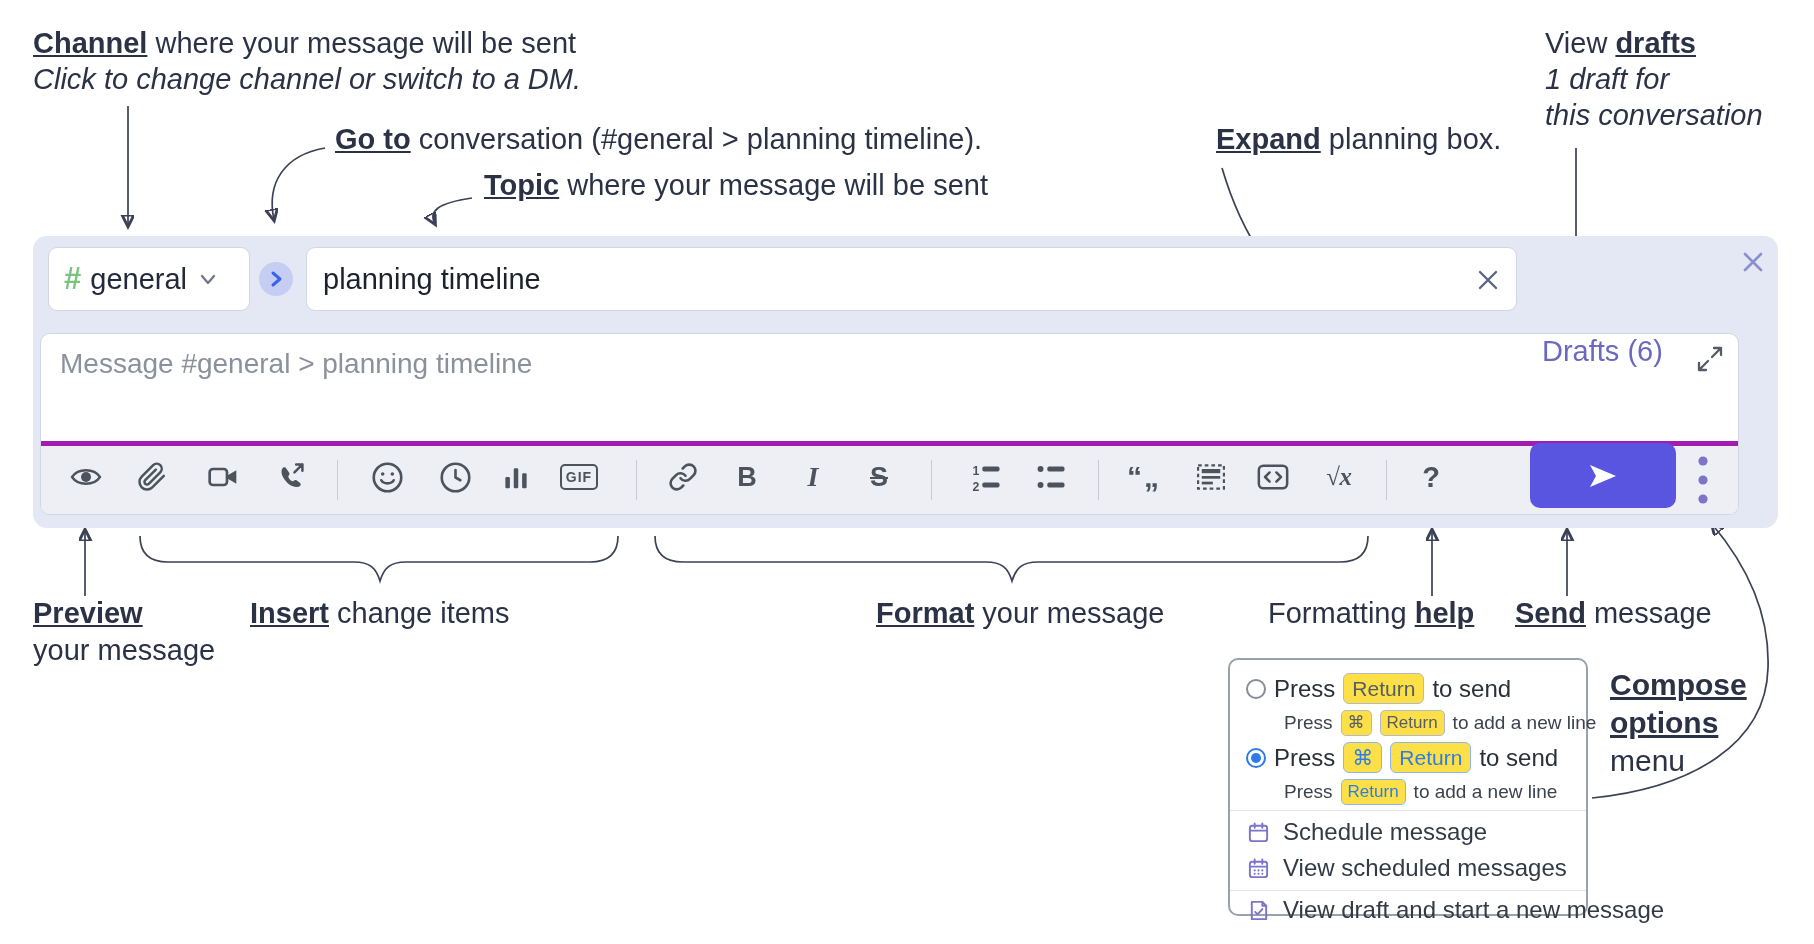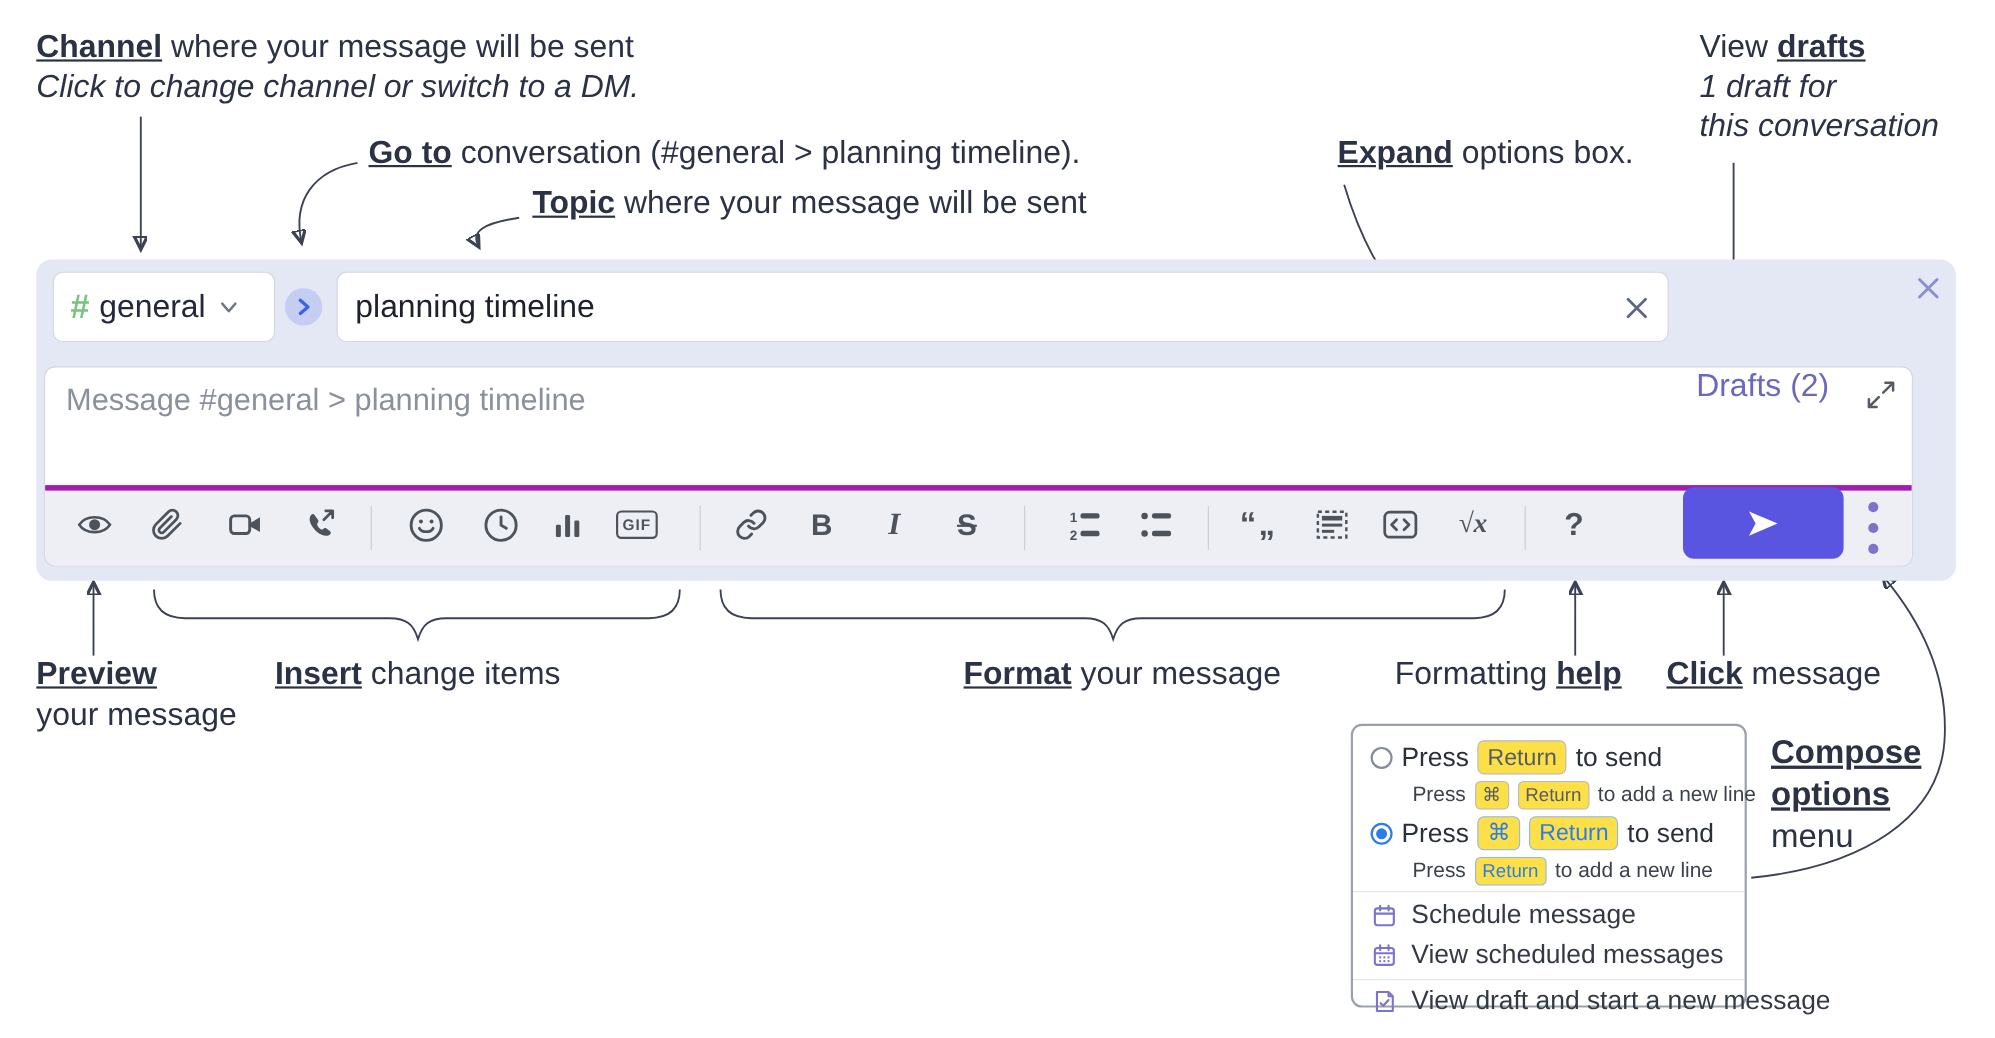--- a/index.html
+++ b/index.html
@@ -84,21 +84,21 @@
 
   <div class="ann" style="left:335px;top:122px;">
     <b>Go to</b><span> conversation (#general &gt; planning timeline).</span>
   </div>
 
   <div class="ann" style="left:484px;top:168px;">
     <b>Topic</b><span> where your message will be sent</span>
   </div>
 
   <div class="ann" style="left:1216px;top:122px;">
-    <b>Expand</b><span> options box.</span>
+    <b>Expand</b><span> planning box.</span>
   </div>
 
   <div class="ann" style="left:1545px;top:26px;">
     <span>View </span><b>drafts</b>
   </div>
   <div class="ann it" style="left:1545px;top:62px;">1 draft for</div>
   <div class="ann it" style="left:1545px;top:98px;">this conversation</div>
 
   <div class="compose">
 
@@ -241,21 +241,21 @@
         <button class="tb txt ital" style="left:1281px;font-size:25px">
           <span>√x</span>
         </button>
         <div class="tbdiv" style="left:1345px"></div>
         <button class="tb txt" style="left:1373px;font-weight:600;font-size:29px">
           <span>?</span>
         </button>
       </div>
     </div>
 
-    <a class="drafts">Drafts (2)</a>
+    <a class="drafts">Drafts (6)</a>
 
     <button class="sendbtn">
       <svg width="34" height="34" viewBox="0 0 34 34">
         <path d="M4,6 L30,17 L4,28 L10,17 Z" fill="#ffffff"></path>
       </svg>
     </button>
 
     <button class="iconbtn kebab">
       <svg width="26" height="58" viewBox="0 0 26 58">
         <circle cx="13" cy="10" r="4.6" fill="#7b74c9"></circle>
@@ -276,21 +276,21 @@
 
   <div class="ann" style="left:876px;top:596px;">
     <b>Format</b><span> your message</span>
   </div>
 
   <div class="ann" style="left:1268px;top:596px;">
     <span>Formatting </span><b>help</b>
   </div>
 
   <div class="ann" style="left:1515px;top:596px;">
-    <b>Click</b><span> message</span>
+    <b>Send</b><span> message</span>
   </div>
 
   <div class="ann" style="left:1610px;top:666px;font-size:30px;line-height:38px;">
     <div><b>Compose</b></div>
     <div><b>options</b></div>
     <div>menu</div>
   </div>
 
   <div class="popup">
     <div class="prow" style="left:16px;top:13px;">

